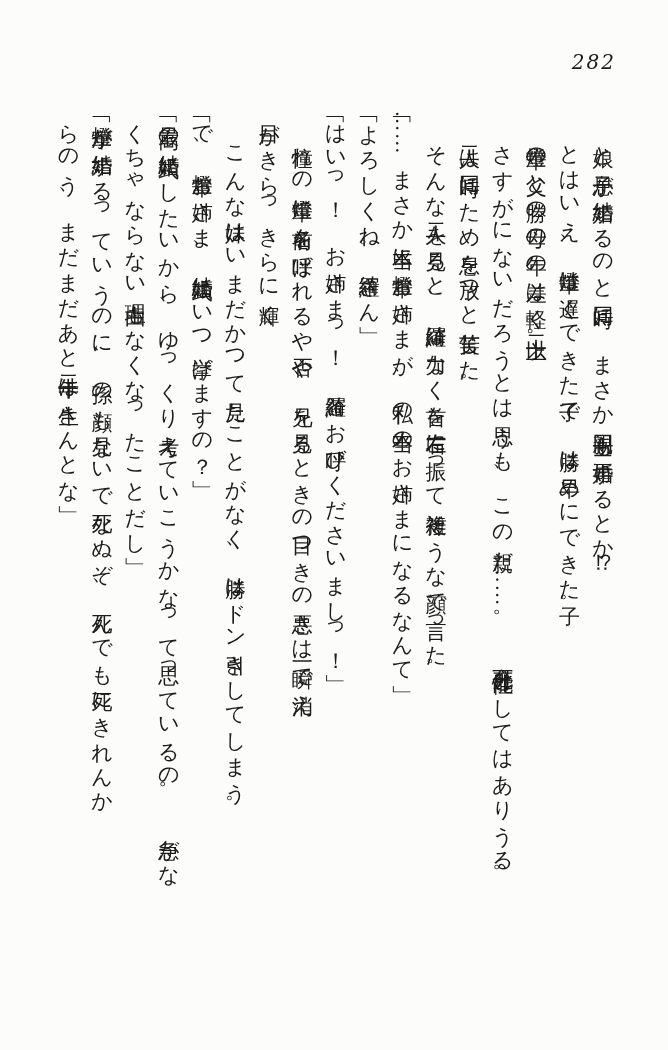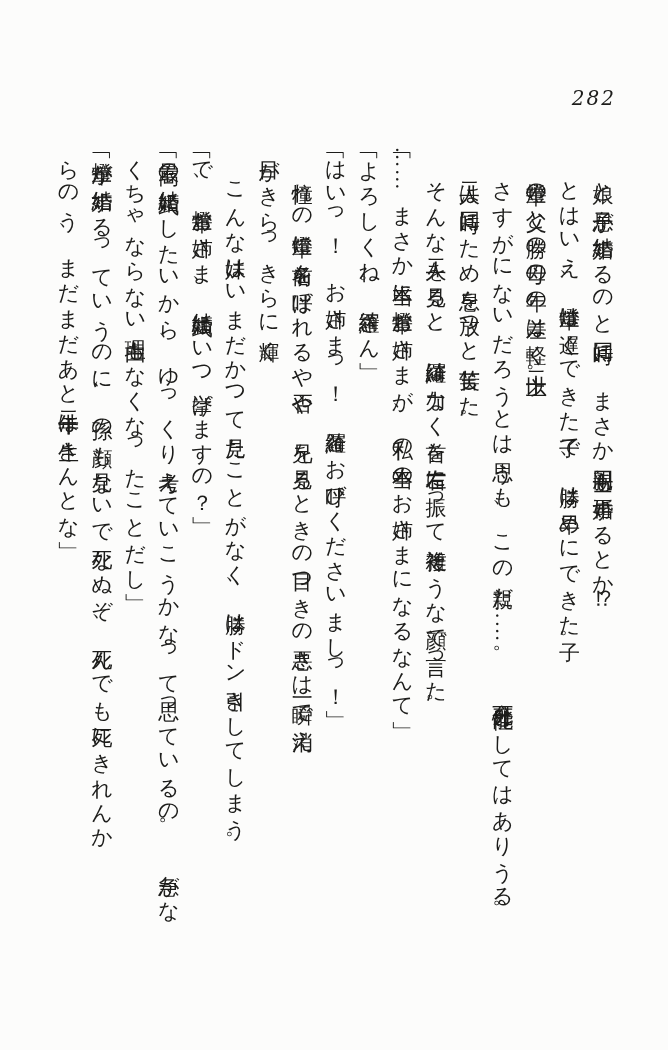--- a/index.html
+++ b/index.html
@@ -10,21 +10,20 @@
     width: 668px;
     height: 1050px;
     position: relative;
     background: #fcfcfb;
     overflow: hidden;
     font-family: "Liberation Serif", serif;
   }
   .book-page {
     position: absolute;
     inset: 0;
-    margin-top: 36px;
   }
   .page-number {
     position: absolute;
     top: 50px;
     right: 52px;
     font-size: 20px;
     font-style: italic;
     letter-spacing: 2px;
     color: #1d1d1b;
     font-family: "DejaVu Serif", "Liberation Serif", serif;

